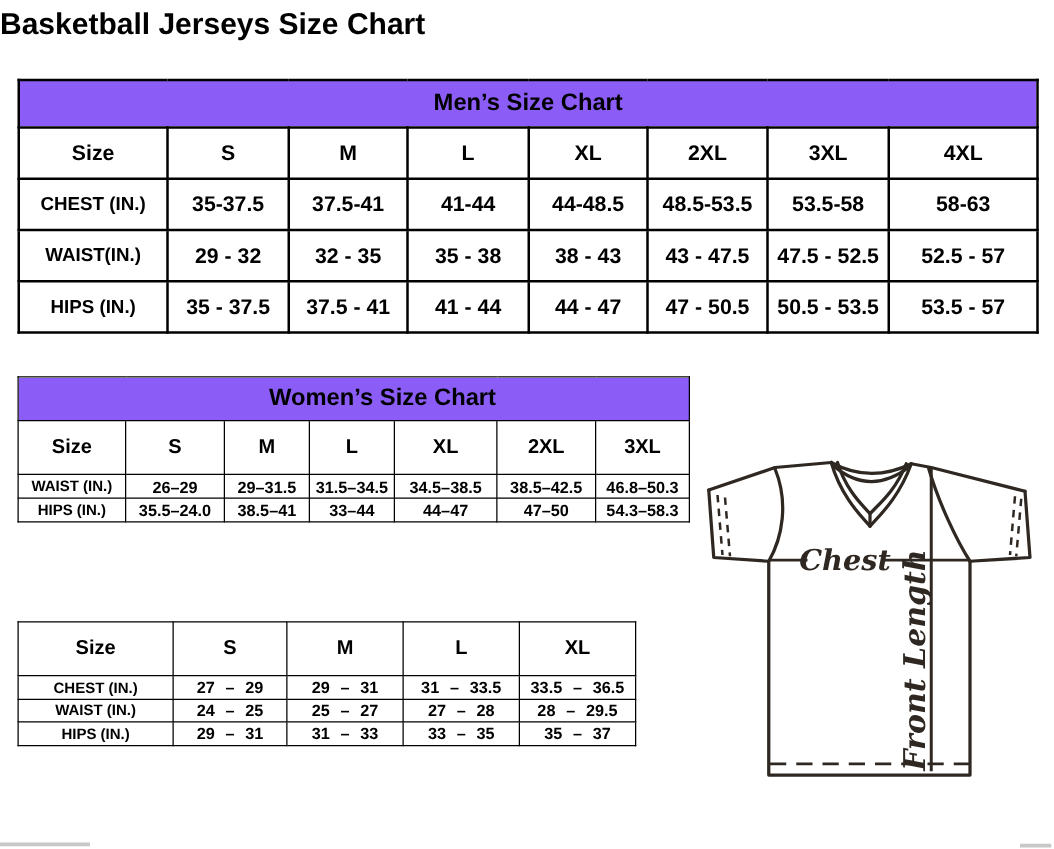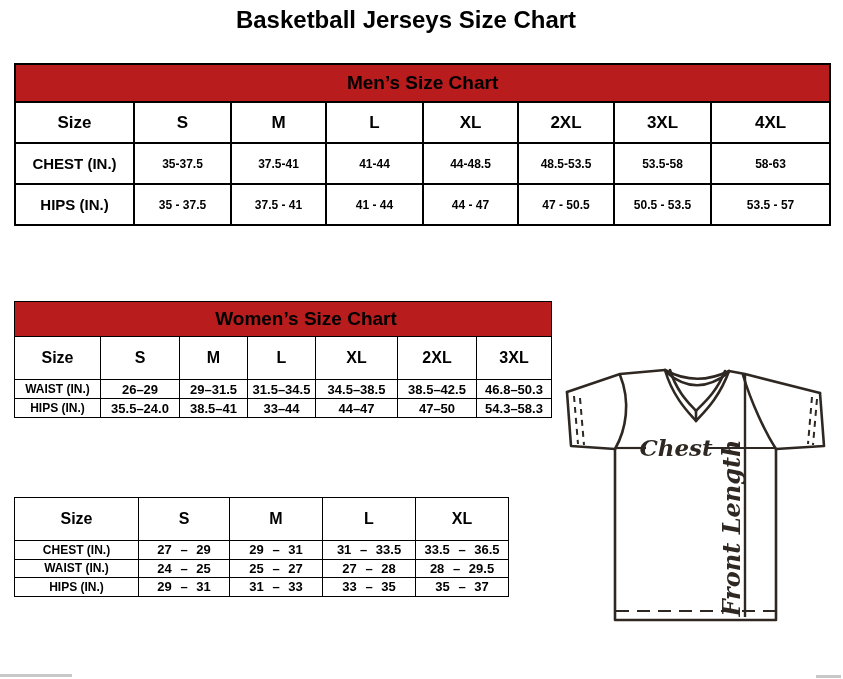--- a/index.html
+++ b/index.html
@@ -1,44 +1,44 @@
 <!DOCTYPE html>
 <html><head>
 <meta charset="utf-8">
 <style>
   html,body{margin:0;padding:0;}
   body{
     width:843px;height:679px;position:relative;background:#ffffff;
     font-family:"Liberation Sans", sans-serif;color:#000;overflow:hidden;
   }
   .page-title{
-    position:absolute;left:0;top:6px;width:812px;text-align:center;
+    position:absolute;left:0;top:6px;width:812px;text-align:left;
     font-size:24px;font-weight:bold;letter-spacing:0;
   }
   table.size-table{
     position:absolute;border-collapse:collapse;table-layout:fixed;
     background:#fff;
   }
   table.size-table th, table.size-table td{
     border:1.6px solid #000;text-align:center;vertical-align:middle;
     padding:0;font-weight:bold;overflow:hidden;white-space:nowrap;
   }
   table.mens{left:14px;top:63px;width:815px;}
   table.mens th, table.mens td{border-width:2px;}
   table.womens{left:14px;top:301px;width:537px;}
   table.youth{left:14px;top:497px;width:494px;}
 
-  tr.band th{background:#b91c1c;font-size:19px;}
+  tr.band th{background:#8b5cf6;font-size:19px;}
   .mens tr.band th{height:36px;}
   .womens tr.band th, .youth tr.band th{height:34px;padding-left:46px;}
 
   .mens tr.head th{height:39px;font-size:17px;}
   .womens tr.head th, .youth tr.head th{height:42px;font-size:16px;}
 
-  .mens tr.datarow th, .mens tr.datarow td{height:39px;font-size:12px;}
+  .mens tr.datarow th, .mens tr.datarow td{height:39px;font-size:17px;}
   .mens tr.datarow th.rowlabel{font-size:15px;}
   .womens tr.datarow th, .womens tr.datarow td{height:18px;font-size:13px;}
   .womens tr.datarow th.rowlabel{font-size:12px;}
   .youth tr.datarow th, .youth tr.datarow td{height:17.5px;font-size:13px;word-spacing:5px;}
   .youth tr.datarow th.rowlabel{font-size:12px;word-spacing:0;}
 
   .jersey-wrap{position:absolute;left:556px;top:358px;width:290px;height:270px;}
   .scroll-frag{position:absolute;background:#c8c8c8;}
   .scroll-frag.left{left:0;top:674px;width:72px;height:3px;}
   .scroll-frag.right{left:816px;top:675px;width:25px;height:3px;}
@@ -78,20 +78,30 @@
       </tr>
       <tr class="datarow">
         <th class="rowlabel">CHEST (IN.)</th>
         <td>35-37.5</td>
         <td>37.5-41</td>
         <td>41-44</td>
         <td>44-48.5</td>
         <td>48.5-53.5</td>
         <td>53.5-58</td>
         <td>58-63</td>
+      </tr>
+      <tr class="datarow">
+        <th class="rowlabel">WAIST(IN.)</th>
+        <td>29 - 32</td>
+        <td>32 - 35</td>
+        <td>35 - 38</td>
+        <td>38 - 43</td>
+        <td>43 - 47.5</td>
+        <td>47.5 - 52.5</td>
+        <td>52.5 - 57</td>
       </tr>
       <tr class="datarow">
         <th class="rowlabel">HIPS (IN.)</th>
         <td>35 - 37.5</td>
         <td>37.5 - 41</td>
         <td>41 - 44</td>
         <td>44 - 47</td>
         <td>47 - 50.5</td>
         <td>50.5 - 53.5</td>
         <td>53.5 - 57</td>

